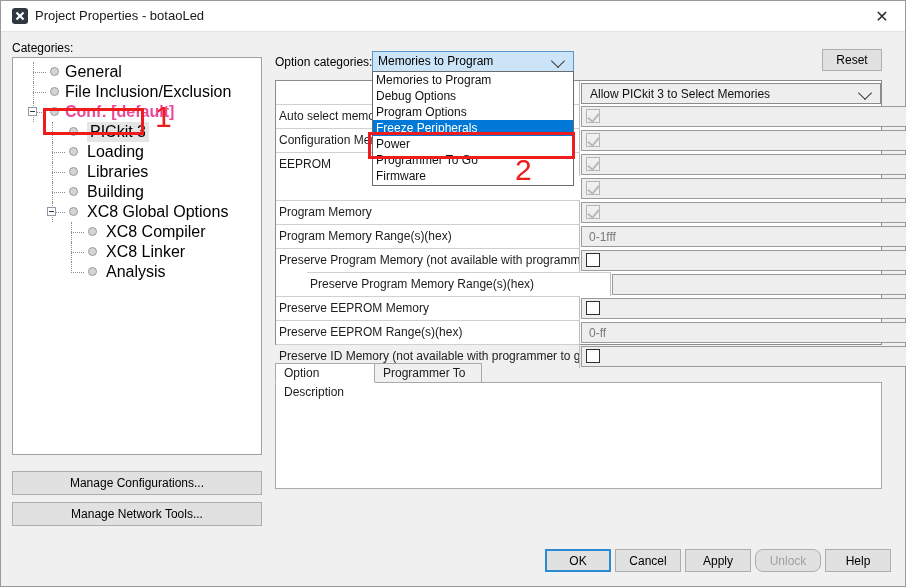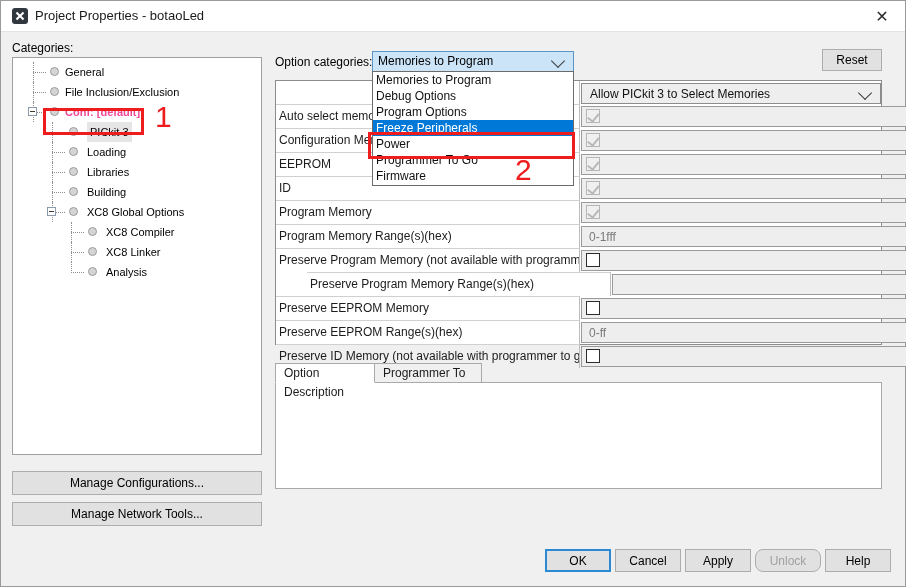--- a/index.html
+++ b/index.html
@@ -115,21 +115,21 @@
   .tw-bullet {
     position: absolute;
     width: 9px; height: 9px;
     border-radius: 50%;
     background: #d4d4d4;
     border: 1px solid #9b9b9b;
     box-sizing: border-box;
   }
   .tw-label {
     position: absolute;
-    font-size: 11px;
+    font-size: 16px;
     color: #000;
   }
   .tw-label.conf {
     color: #ec4899;
     font-weight: bold;
   }
   .tw-label.sel {
     background: #e5e5e5;
     padding: 0 3px;
   }
@@ -498,21 +498,20 @@
           <div class="tcell-name">Configuration Memory</div>
           <div class="tcell-val blank"></div>
           <span class="cbx disabled-checked"></span>
         </div>
         <div class="trow" style="top: 71px;">
           <div class="tcell-name">EEPROM</div>
           <div class="tcell-val blank"></div>
           <span class="cbx disabled-checked"></span>
         </div>
         <div class="trow" style="top: 95px;">
-          <div class="tcell-name">ID</div>
           <div class="tcell-val blank"></div>
           <span class="cbx disabled-checked"></span>
         </div>
         <div class="trow" style="top: 119px;">
           <div class="tcell-name">Program Memory</div>
           <div class="tcell-val blank"></div>
           <span class="cbx disabled-checked"></span>
         </div>
         <div class="trow" style="top: 143px;">
           <div class="tcell-name">Program Memory Range(s)(hex)</div>

